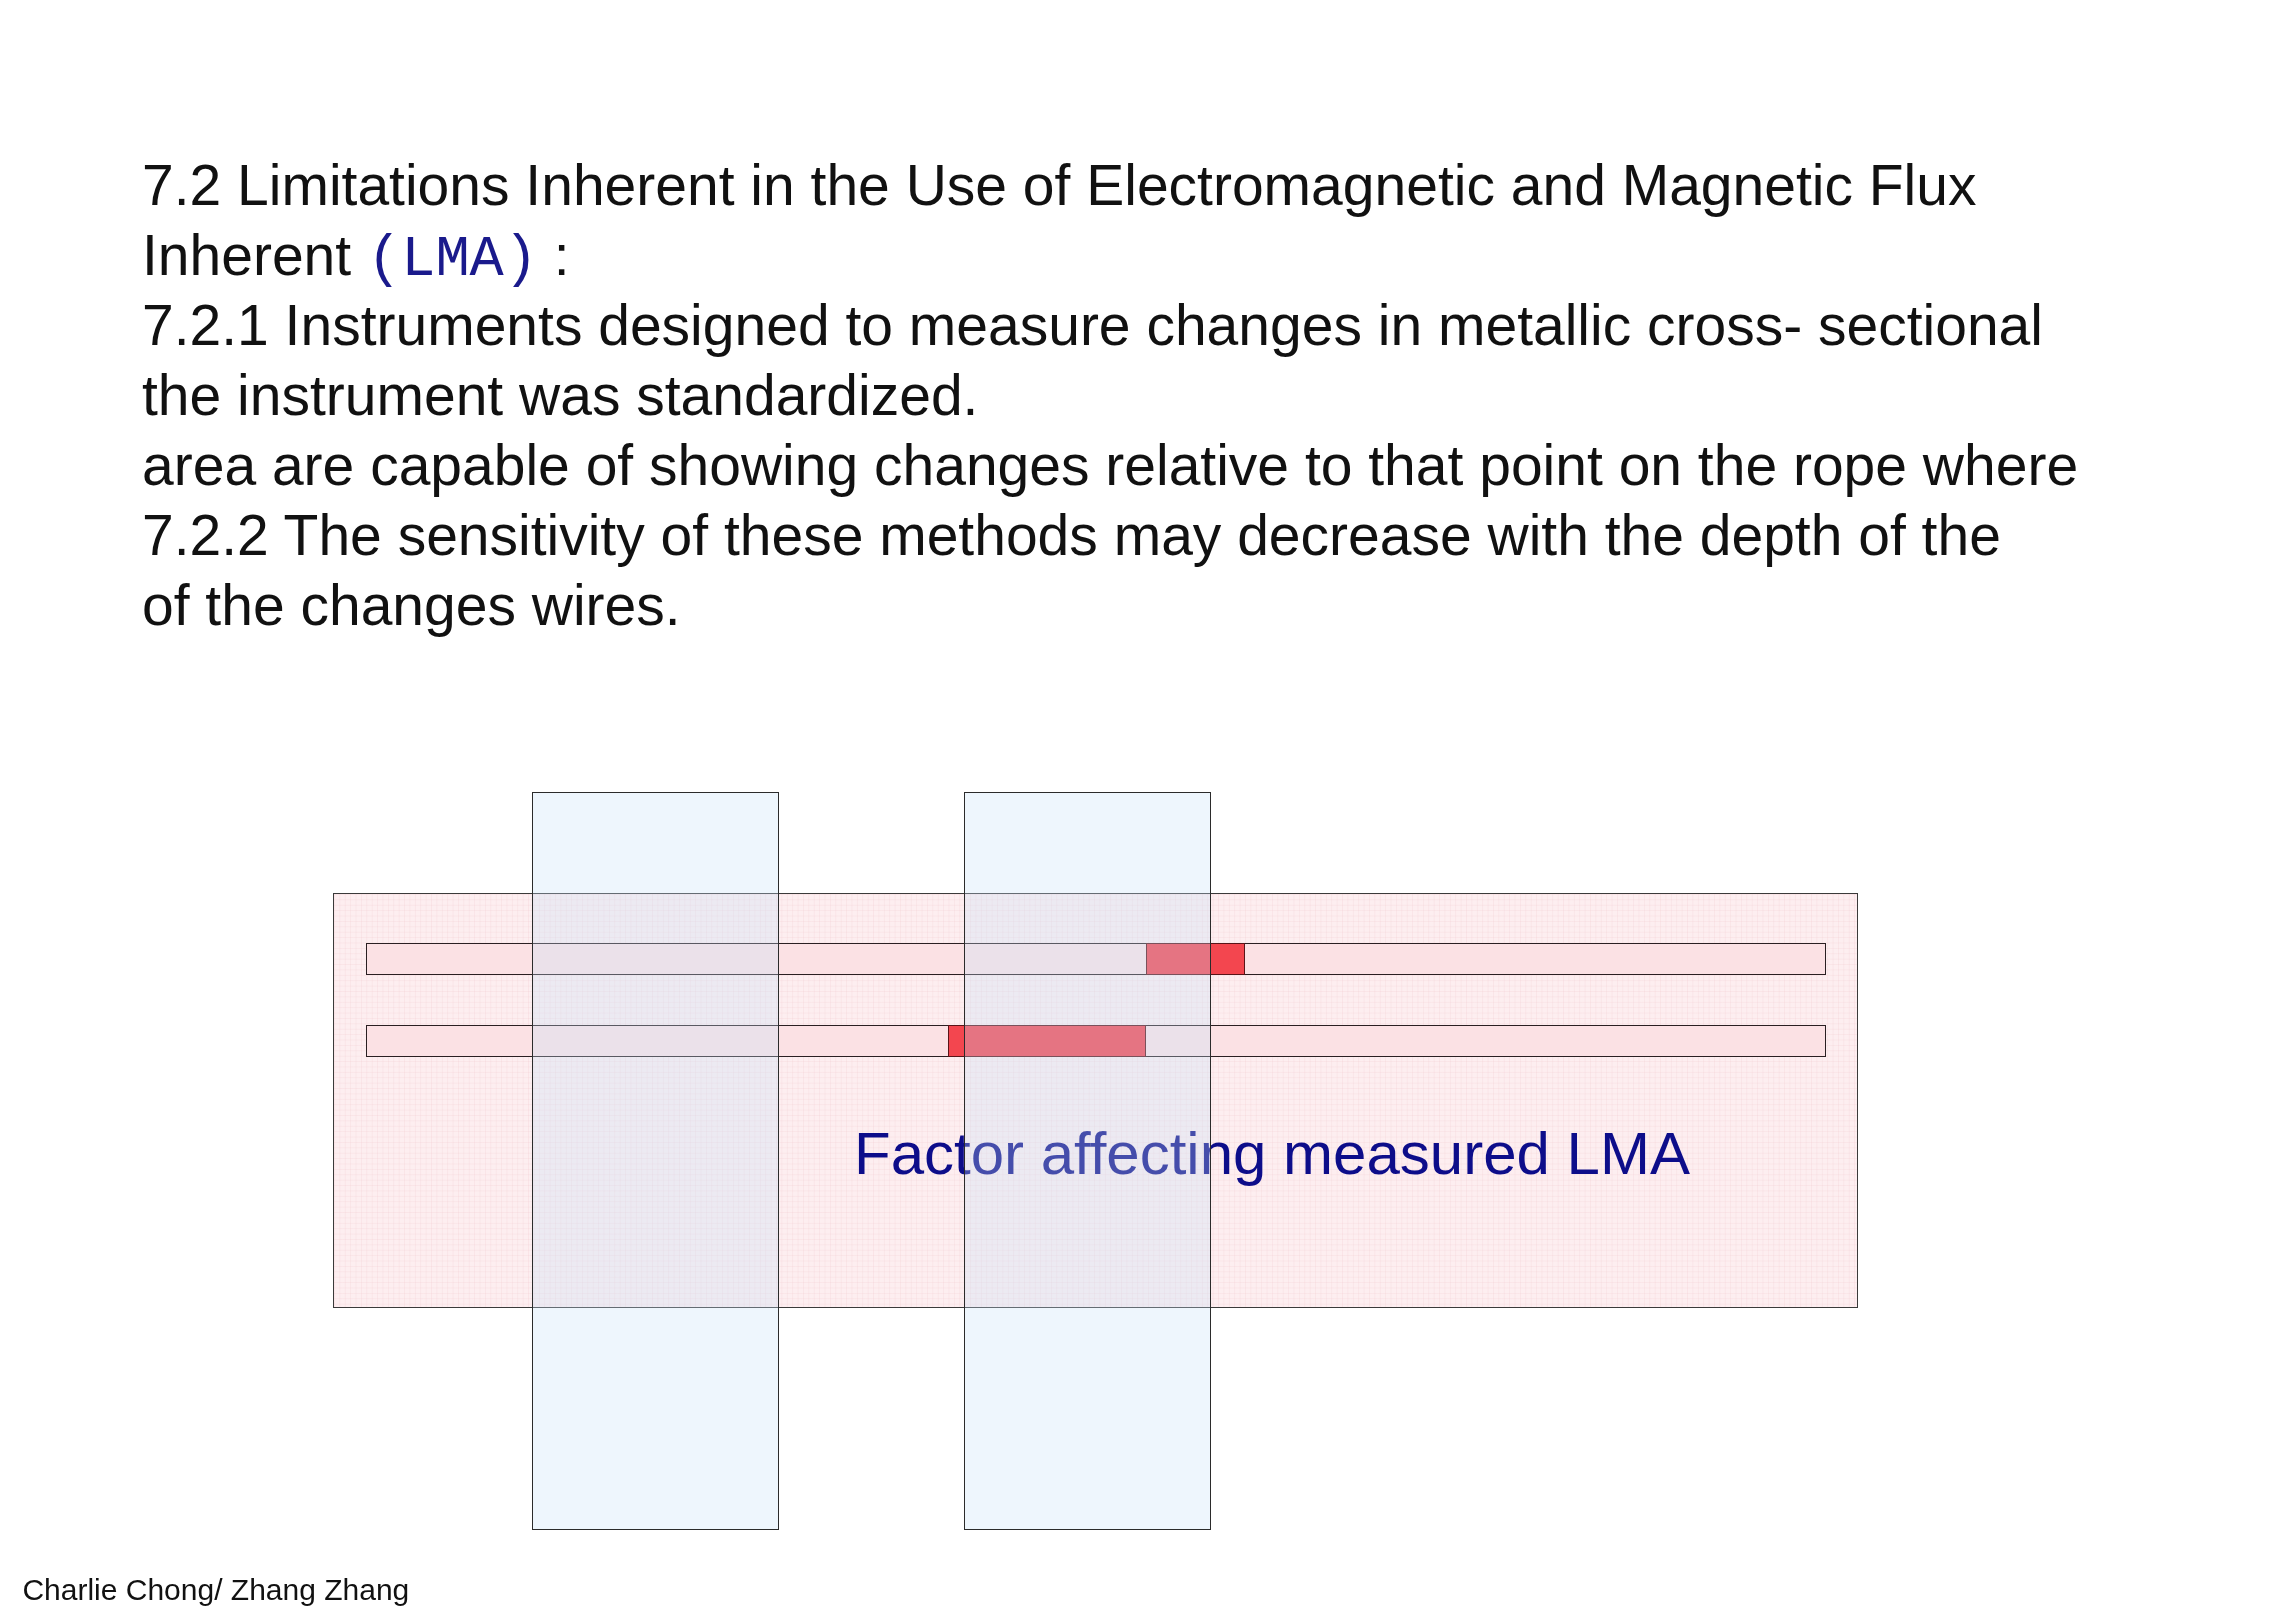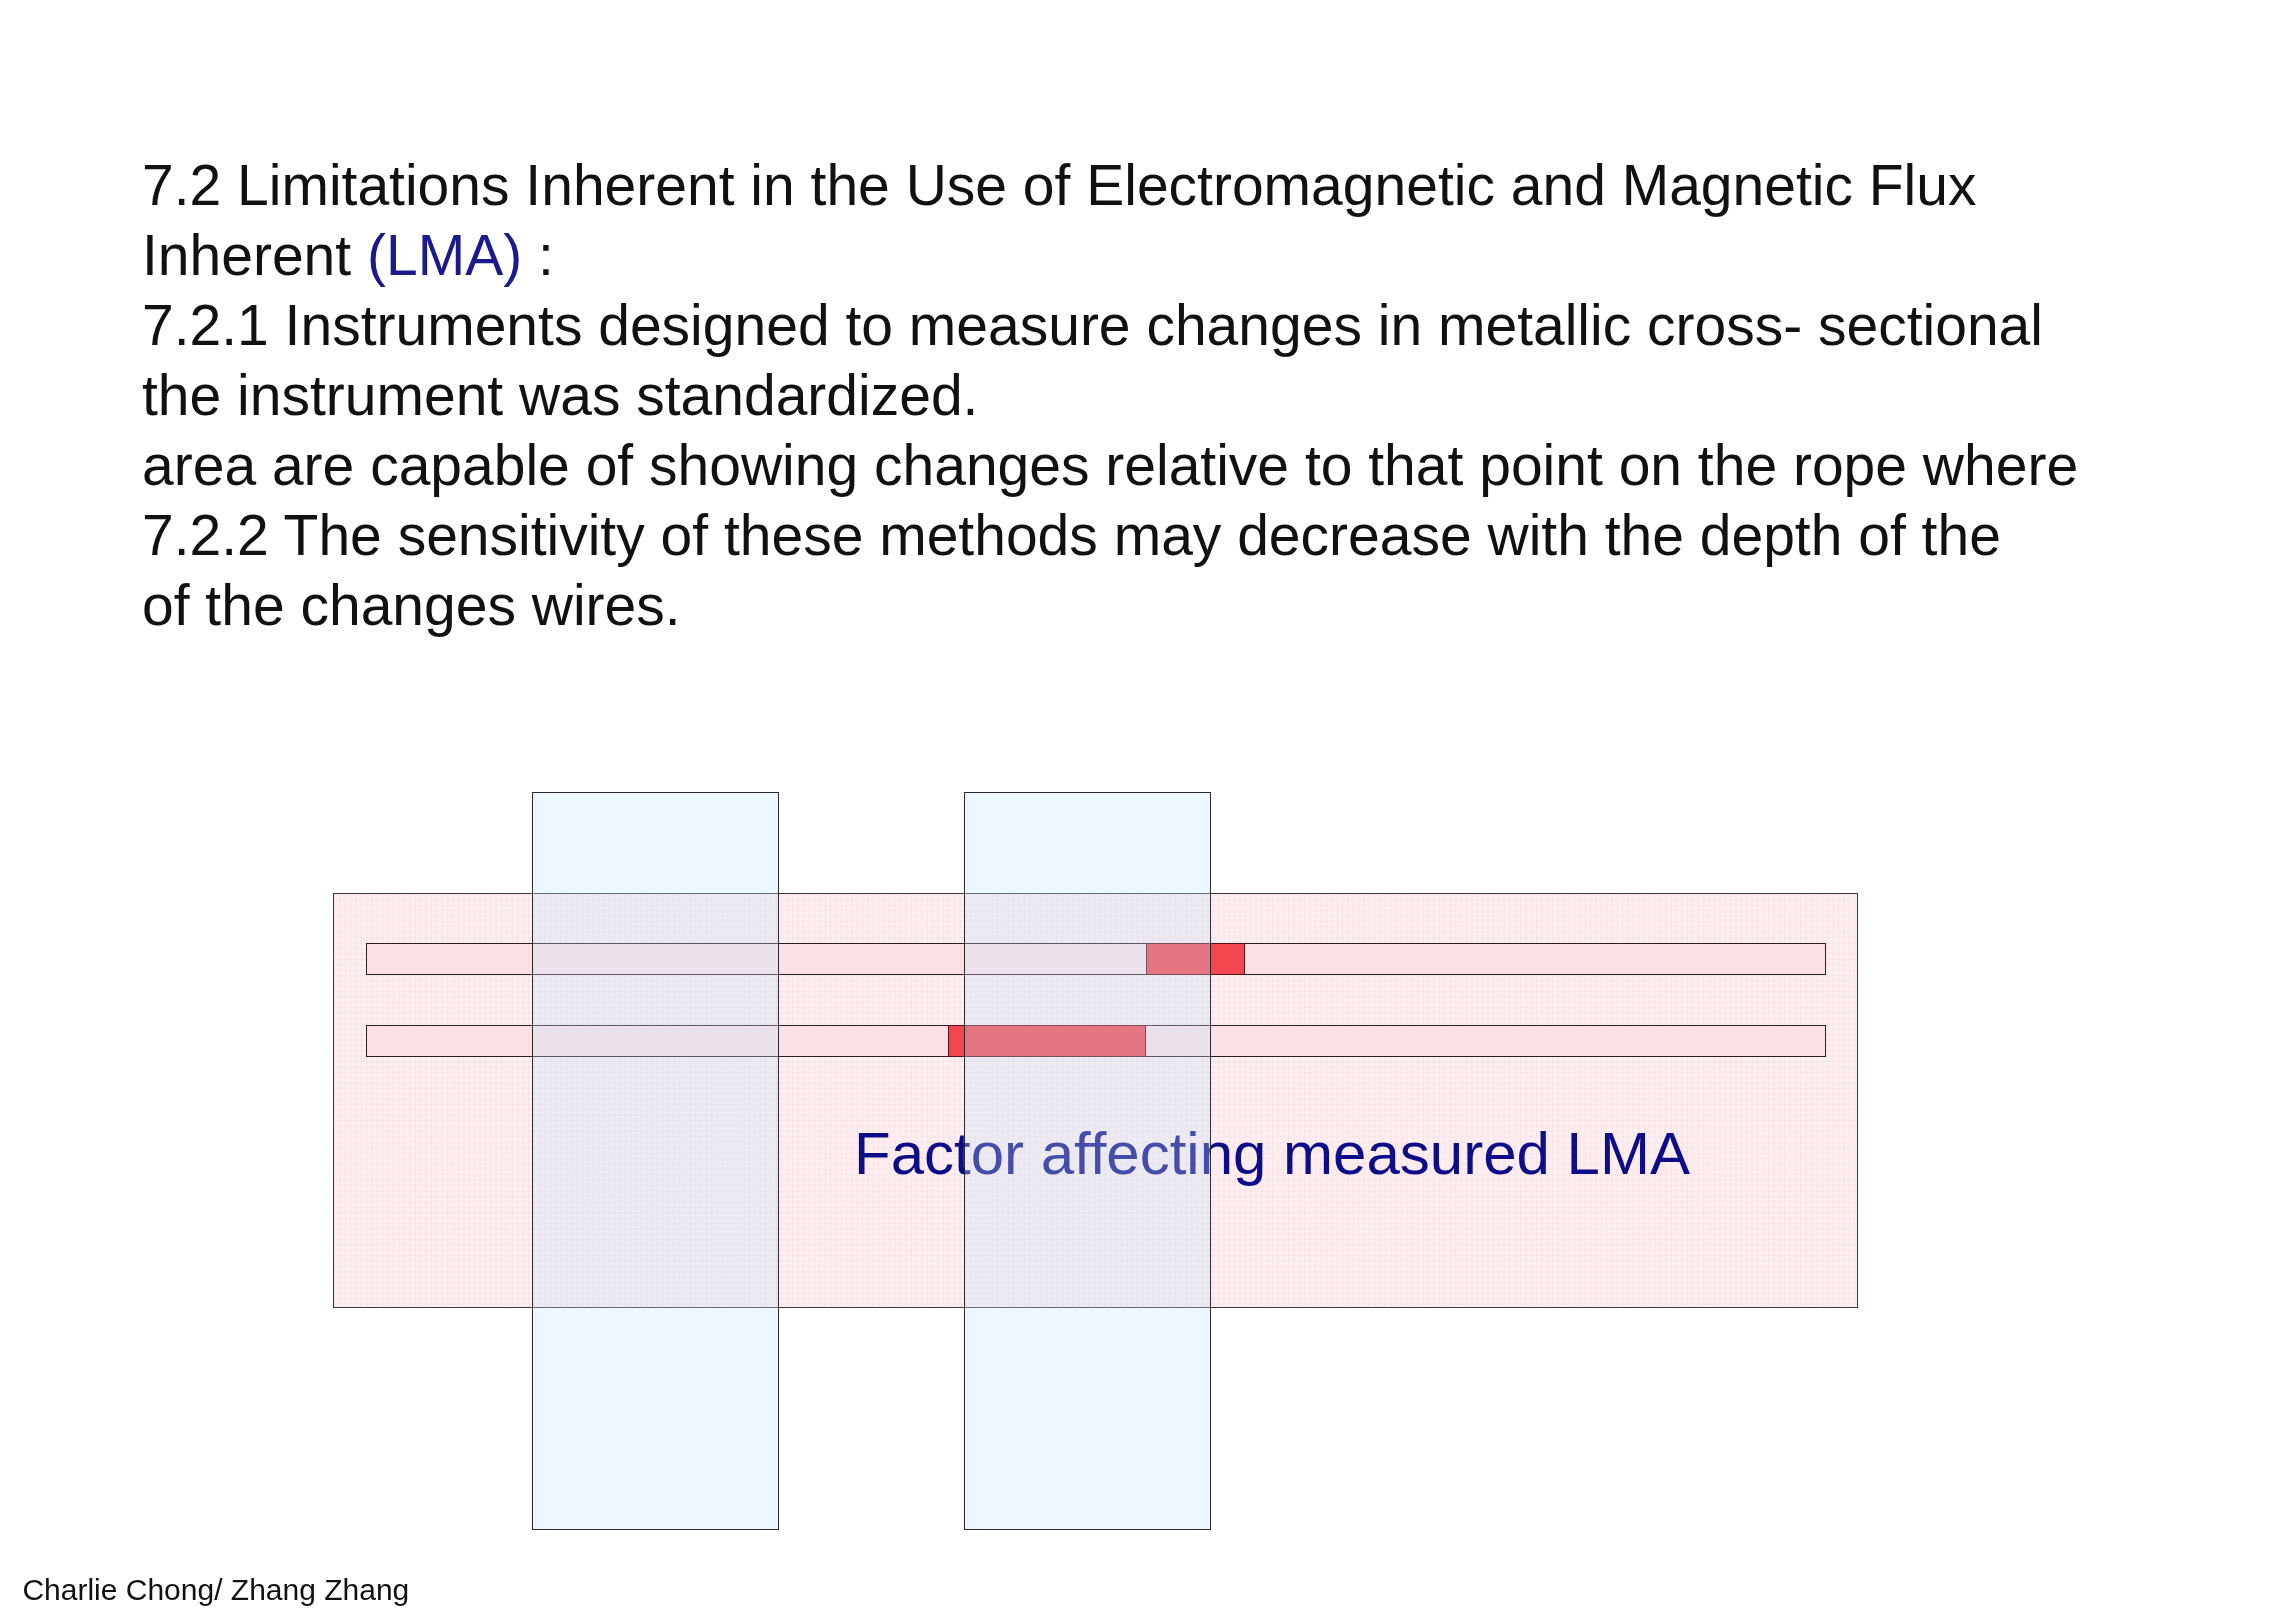--- a/index.html
+++ b/index.html
@@ -24,20 +24,21 @@
     line-height: 70px;
     white-space: nowrap;
     margin-top: 44px;
   }
   .text-line {
     display: block;
     height: 70px;
   }
   .accent {
     color: #1a1a8c;
+    font-family: Liberation Mono, monospace;
   }
   .diagram {
     position: absolute;
     left: 0;
     top: 0;
     width: 2293px;
     height: 1620px;
   }
   .rope-body {
     position: absolute;

